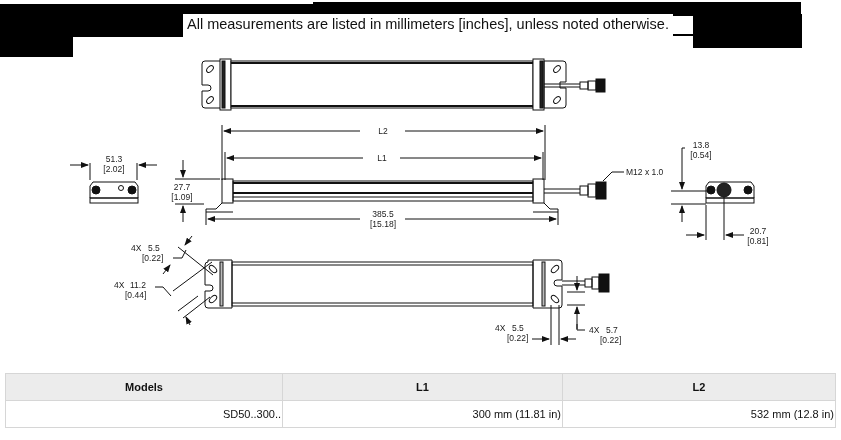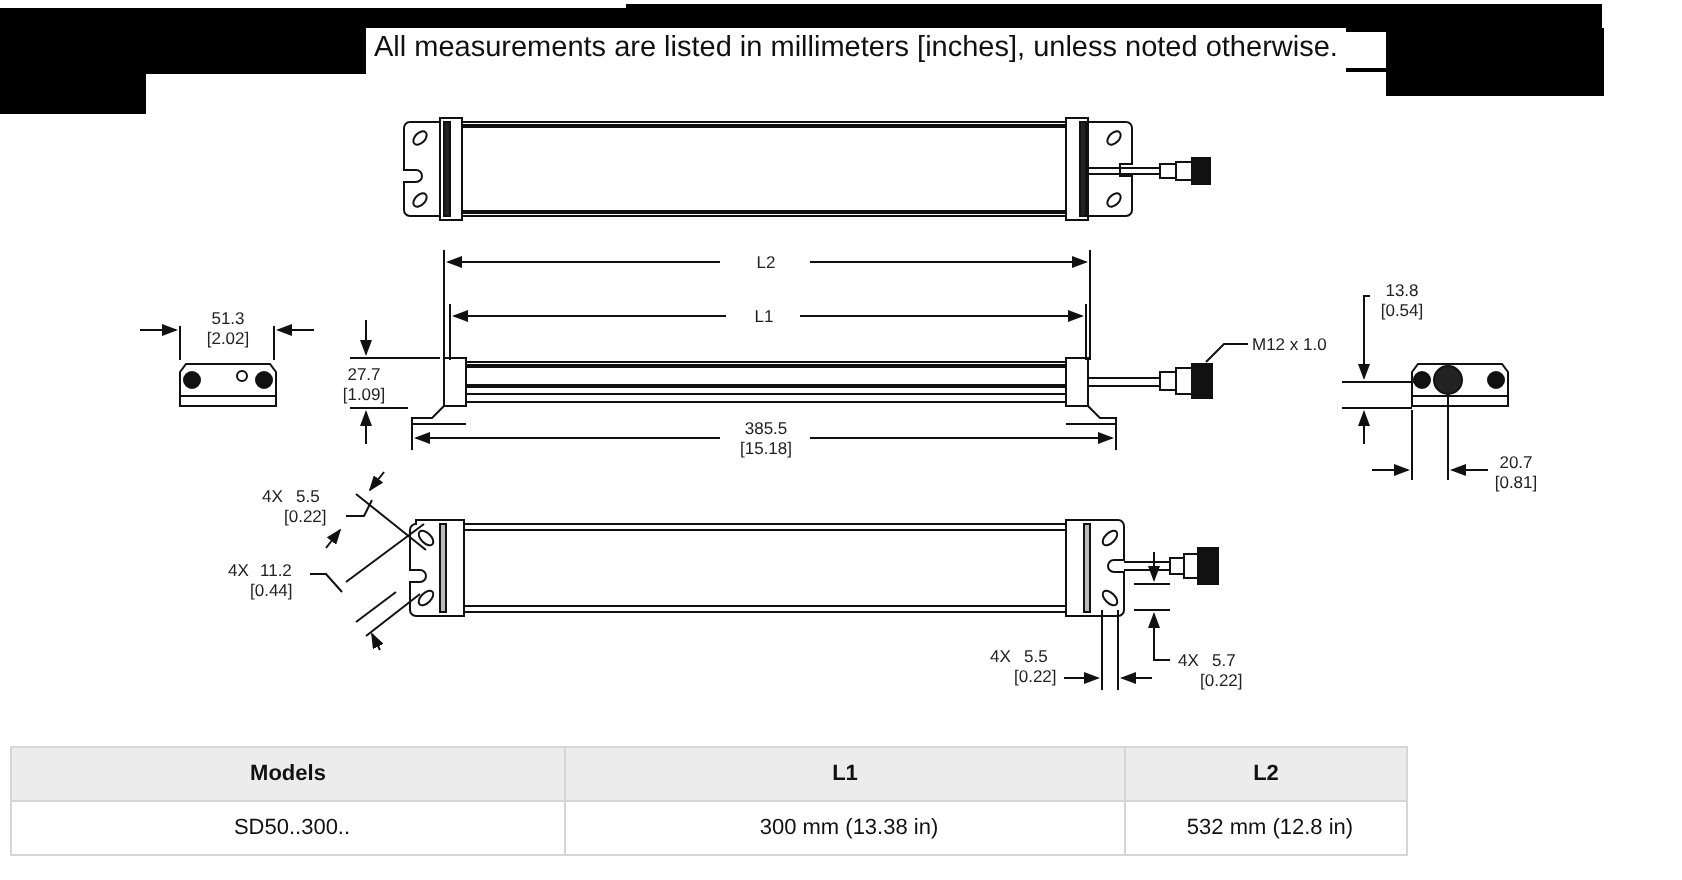--- a/index.html
+++ b/index.html
@@ -1,24 +1,24 @@
 <!DOCTYPE html>
 <html><head>
 <meta charset="utf-8">
 <style>
   html, body { margin:0; padding:0; background:#ffffff; }
   body { width:841px; height:440px; position:relative; overflow:hidden; font-family:"Liberation Sans", sans-serif; }
   .redact { position:absolute; background:#000; }
   .note { position:absolute; left:183px; top:14px; height:32px; line-height:20px; font-size:14.5px; color:#111; background:#fff; padding:0 4px; white-space:nowrap; }
   svg.drawing { position:absolute; left:0; top:0; }
   .dim { font-family:"Liberation Sans", sans-serif; font-size:8.5px; fill:#222; }
-  table.models { position:absolute; left:5px; top:373px; width:699px; border-collapse:collapse; font-size:11px; color:#111; }
+  table.models { position:absolute; left:5px; top:373px; width:831px; border-collapse:collapse; font-size:11px; color:#111; }
   table.models th, table.models td { border:1px solid #d6d6d6; height:24px; }
   table.models th { background:#ececec; font-weight:bold; text-align:center; }
-  table.models td { text-align:center; padding-left:5px; }
+  table.models td { text-align:right; padding-left:5px; }
 </style>
 </head>
 <body>
 
 <div class="redact" style="left:0;top:4px;width:313px;height:33px;"></div>
 <div class="redact" style="left:0;top:37px;width:73px;height:20px;"></div>
 <div class="redact" style="left:313px;top:2px;width:488px;height:14px;"></div>
 <div class="redact" style="left:693px;top:14px;width:109px;height:34px;"></div>
 <div class="redact" style="left:260px;top:34px;width:433px;height:2px;"></div>
 
@@ -202,17 +202,17 @@
   <thead>
     <tr>
       <th style="width:274px">Models</th>
       <th style="width:277px">L1</th>
       <th>L2</th>
     </tr>
   </thead>
   <tbody>
     <tr>
       <td>SD50..300..</td>
-      <td>300 mm (13.38 in)</td>
+      <td>300 mm (11.81 in)</td>
       <td>532 mm (12.8 in)</td>
     </tr>
   </tbody>
 </table>
 
 </body></html>

